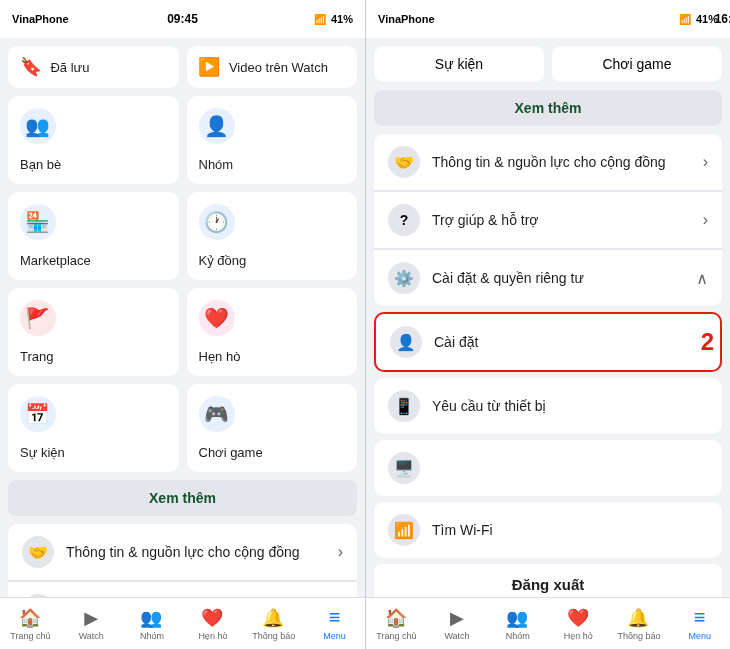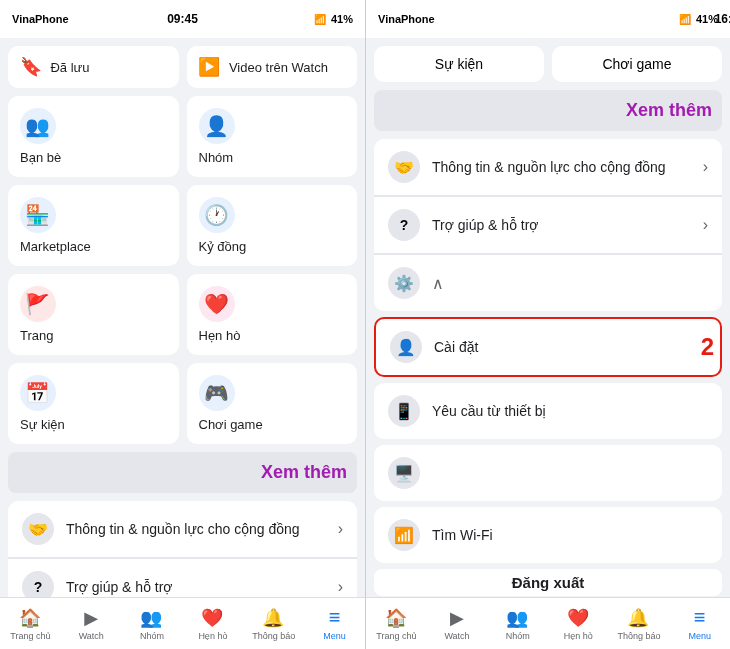--- a/index.html
+++ b/index.html
@@ -69,20 +69,21 @@
       align-items: center;
       justify-content: center;
       margin-bottom: 6px;
       font-size: 20px;
     }
 
     .grid-item .item-label {
       font-size: 13px;
       font-weight: 500;
       color: #1c1e21;
+      margin-top: 7px;
     }
 
     
     .top-row {
       display: grid;
       grid-template-columns: 1fr 1fr;
       gap: 8px;
       margin-bottom: 8px;
     }
     .top-item {
@@ -98,24 +99,24 @@
       font-size: 13px;
       font-weight: 500;
       color: #1c1e21;
     }
 
     
     .xem-them-btn {
       background: #e4e6eb;
       border-radius: 8px;
       padding: 10px;
-      text-align: right;
-      font-size: 18px;
+      text-align: center;
+      font-size: 14px;
       font-weight: 600;
-      color: #a21caf;
+      color: #14532d;
       cursor: pointer;
       margin-bottom: 8px;
     }
 
     
     .menu-section {
       background: white;
       border-radius: 10px;
       margin-bottom: 6px;
       overflow: hidden;
@@ -225,21 +226,21 @@
     }
     .sub-item .sub-text {
       font-size: 14px;
       color: #1c1e21;
     }
 
     
     .dangxuat-btn {
       background: white;
       border-radius: 8px;
-      padding: 5px;
+      padding: 12px;
       text-align: center;
       font-size: 15px;
       font-weight: 600;
       color: #1c1e21;
       cursor: pointer;
       margin-top: 6px;
     }
 
     .divider {
       height: 1px;
@@ -400,20 +401,21 @@
       </div>
       <div class="divider"></div>
       <div class="menu-item">
         <div class="menu-icon" style="font-weight:bold;font-size:14px;">?</div>
         <span class="menu-text">Trợ giúp &amp; hỗ trợ</span>
         <span class="chevron">›</span>
       </div>
       <div class="divider"></div>
       <div class="menu-item">
         <div class="menu-icon">⚙️</div>
+        <span class="menu-text">Cài đặt &amp; quyền riêng tư</span>
         <span class="chevron">∧</span>
       </div>
     </div>
 
     <div style="position:relative;margin-bottom:6px;">
       <div class="sub-item red-box">
         <div class="sub-icon">👤</div>
         <span class="sub-text">Cài đặt</span>
       </div>
       <span style="position:absolute;right:8px;top:50%;transform:translateY(-50%);color:#e41c12;font-size:24px;font-weight:700;">2</span>

